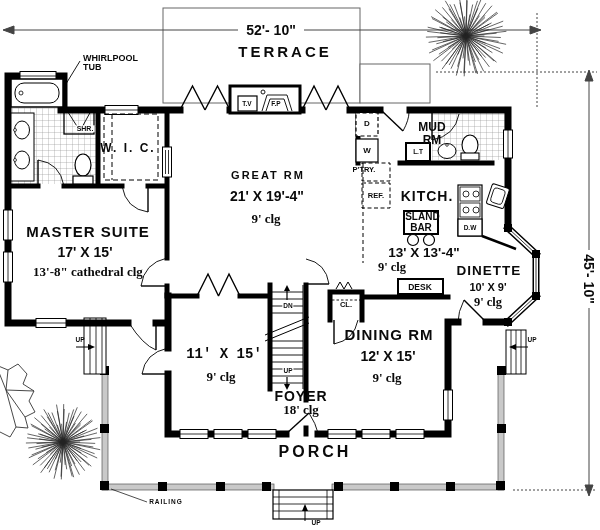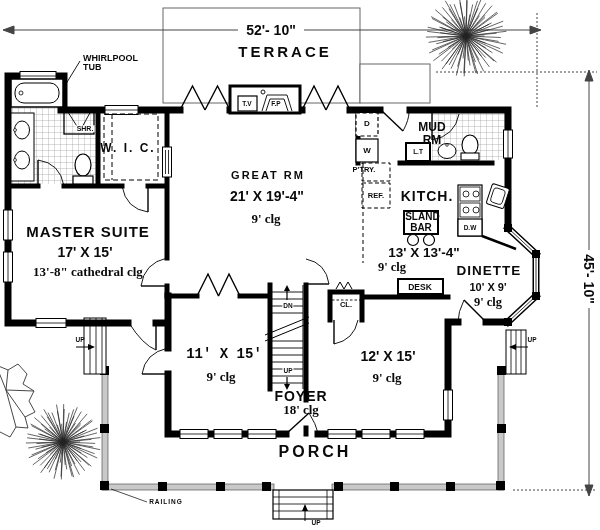--- a/index.html
+++ b/index.html
@@ -306,20 +306,21 @@
 <div class="lbl ls1" style="left:489px;top:271px;font-size:13.5px;">DINETTE</div>
 <div class="lbl" style="left:488px;top:288px;font-size:11px;">10' X 9'</div>
 <div class="lbl serif" style="left:488px;top:303px;font-size:12.5px;">9' clg</div>
 
 <div class="lbl" style="left:420px;top:287px;font-size:8.5px;">DESK</div>
 <div class="lbl" style="left:346px;top:305px;font-size:7.5px;">CL.</div>
 
 <div class="lbl" style="left:224px;top:354px;font-size:14px;font-family:Liberation Mono, monospace;">11' X 15'</div>
 <div class="lbl serif" style="left:221px;top:377px;font-size:13px;">9' clg</div>
 
+<div class="lbl ls1" style="left:389px;top:335px;font-size:15px;">DINING RM</div>
 <div class="lbl" style="left:388px;top:356px;font-size:14px;">12' X 15'</div>
 <div class="lbl serif" style="left:387px;top:378px;font-size:13px;">9' clg</div>
 
 <div class="lbl chip" style="left:288px;top:306px;font-size:6.5px;padding:0 1px;">DN</div>
 <div class="lbl chip" style="left:288px;top:371px;font-size:6.5px;padding:0 1px;">UP</div>
 
 <div class="lbl ls1" style="left:301px;top:396px;font-size:14px;">FOYER</div>
 <div class="lbl serif" style="left:301px;top:410px;font-size:13px;">18' clg</div>
 
 <div class="lbl ls3" style="left:315px;top:452px;font-size:16px;">PORCH</div>

